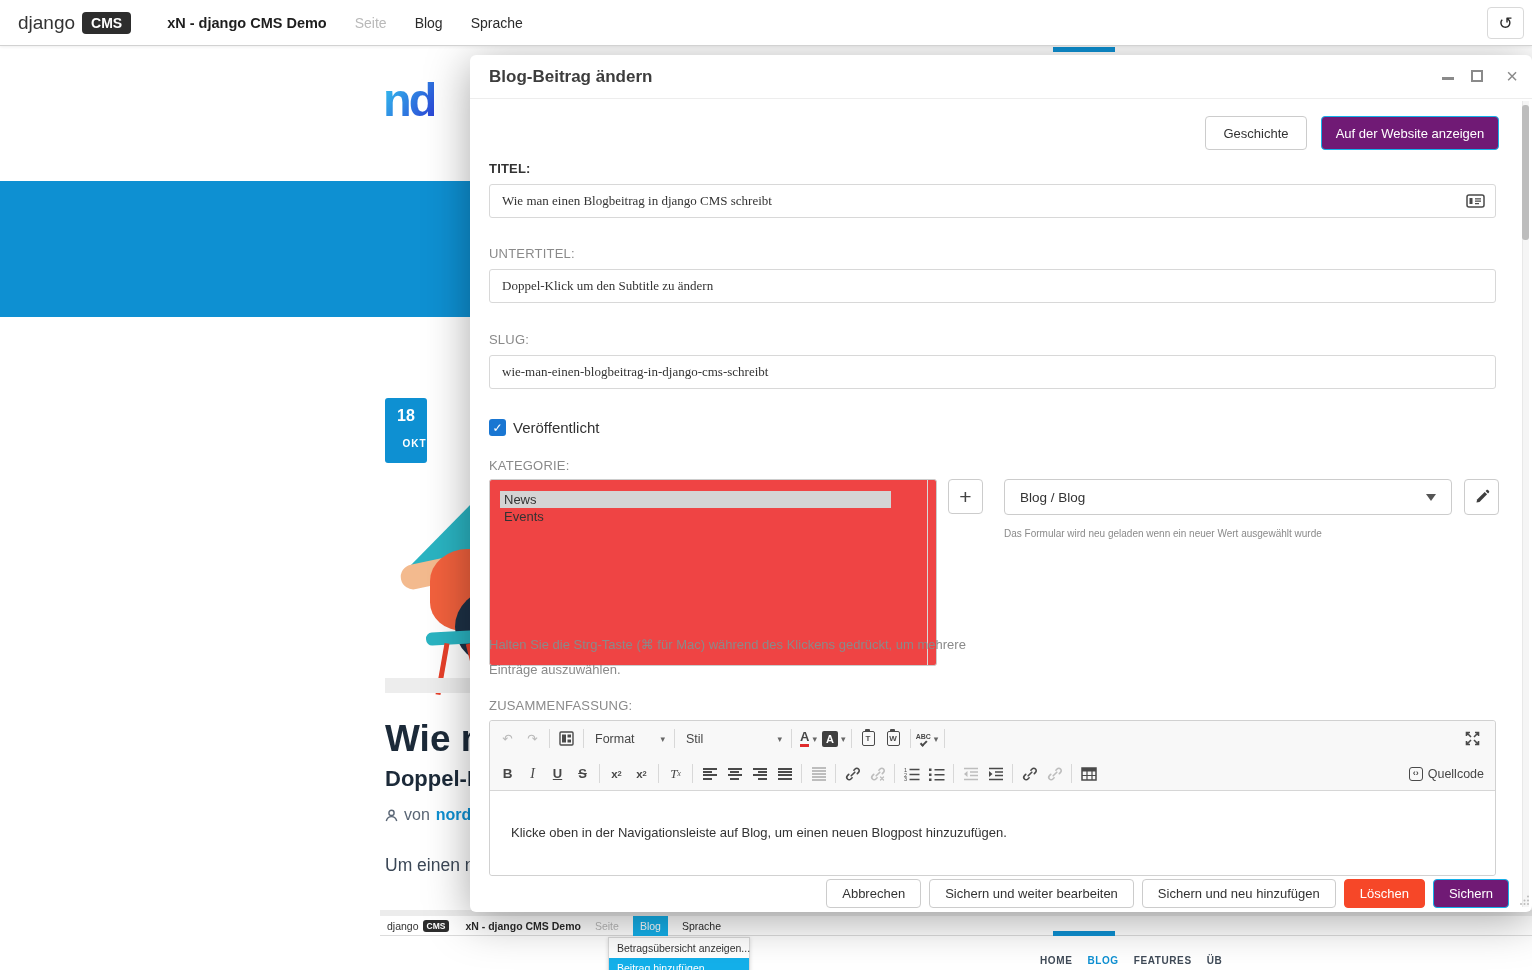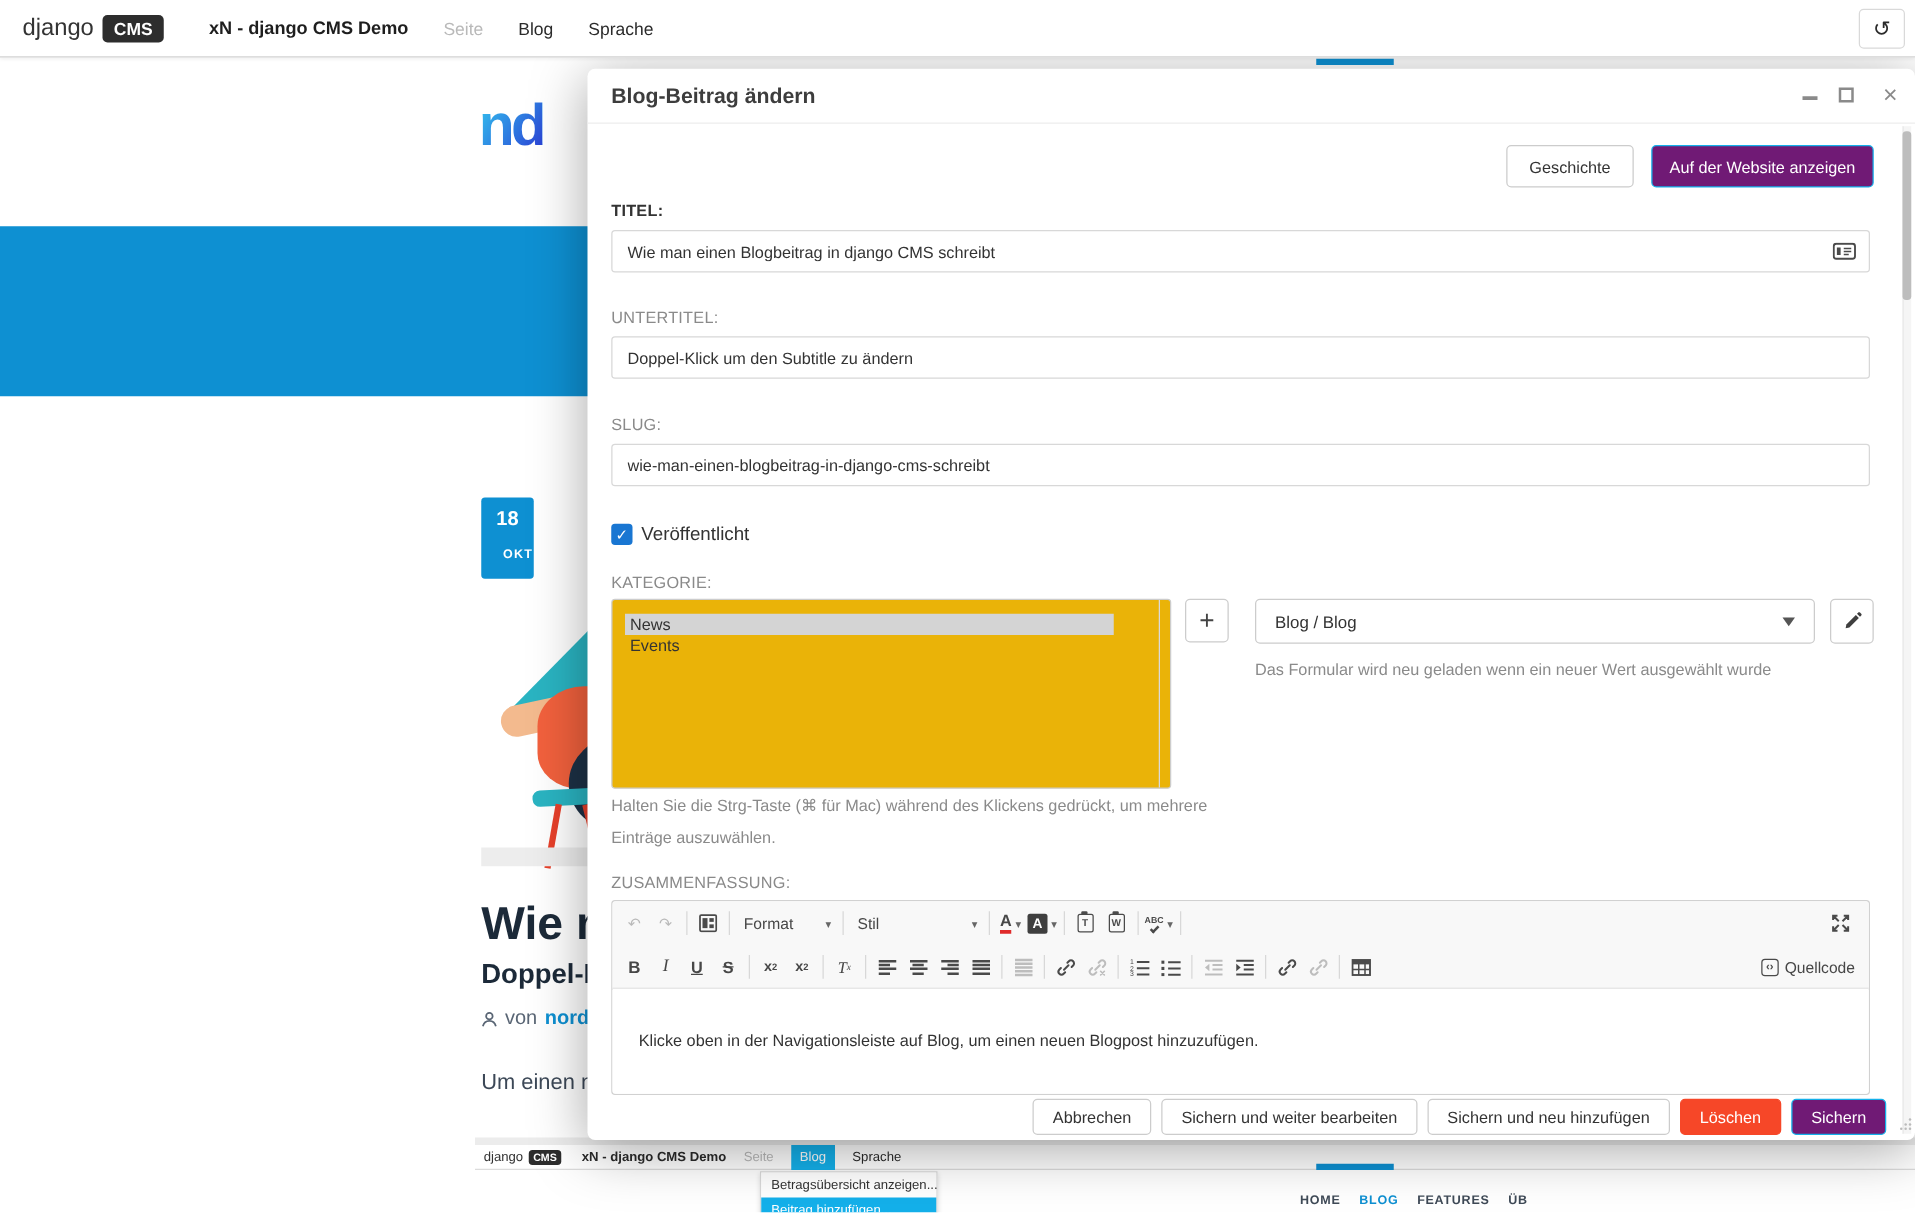--- a/index.html
+++ b/index.html
@@ -87,44 +87,44 @@
   #md-hist { left:735px; top:61px; width:102px; height:34px; }
   #md-view { left:851px; top:61px; width:178px; height:34px; }
 
   .lbl { font-size:13px; letter-spacing:.2px; }
   .lbl-b { font-weight:bold; color:#333; }
   .lbl-g { color:#8a8a8a; }
   #l-titel { left:19px; top:106px; } #l-unter { left:19px; top:191px; } #l-slug { left:19px; top:277px; }
   #l-kat { left:19px; top:403px; } #l-app { left:543px; top:403px;margin-top:33px; } #l-zus { left:19px; top:643px; }
 
   .inp { left:19px; width:1007px; height:34px; border:1px solid #d8d8d8; border-radius:3px; background:#fff;
-         font-family:Liberation Sans, sans-serif; font-size:13px; color:#333; padding:0 12px; outline:none; }
+         font-family:Liberation Serif, serif; font-size:13px; color:#333; padding:0 12px; outline:none; }
   #i-titel { top:129px; padding-right:36px; } #i-unter { top:214px; } #i-slug { top:300px; }
   #i-titel-icon { left:996px; top:139px; }
 
   #cb { left:19px; top:364px; width:17px; height:17px; background:#1976d2; border-radius:3px;
         color:#fff; font-size:12px; display:flex; align-items:center; justify-content:center; }
   #cb-lbl { left:43px; top:364px; font-size:15px; color:#333; }
 
-  #lst { left:19px; top:424px; width:448px; height:152px; border:1px solid #ccc; border-radius:3px; background:#eab308; }
+  #lst { left:19px; top:424px; width:448px; height:187px; border:1px solid #ccc; border-radius:3px; background:#ef4444; }
   #lst .optwrap { position:absolute; left:10px; top:11px; }
   .opt { width:391px; height:17px; font-size:13px; color:#333; padding:1px 4px; }
   .opt.sel { background:#d4d4d4; }
   .lst-gut { position:absolute; right:8px; top:0; bottom:0; border-left:1px solid #d9d9d9; }
   #lst-plus { left:478px; top:424px; width:35px; height:35px; border:1px solid #ccc; border-radius:4px;
         display:flex; align-items:center; justify-content:center; font-size:21px; color:#444; background:#fff; }
 
   #sel { left:534px; top:424px; width:448px; height:36px; border:1px solid #ccc; border-radius:4px;
         display:flex; align-items:center; justify-content:space-between; padding:0 15px;
         font-size:13.5px; color:#333; background:#fff; }
   .tri { width:0; height:0; border-left:5.5px solid transparent; border-right:5.5px solid transparent;
         border-top:7px solid #555; }
   #sel-edit { left:994px; top:424px; width:35px; height:36px; border:1px solid #ccc; border-radius:4px;
         display:flex; align-items:center; justify-content:center; background:#fff; }
-  #app-help { left:534px; top:473px; font-size:13px; color:#8a8a8a; }
+  #app-help { left:534px; top:473px; font-size:10px; color:#8a8a8a; }
   #kat-help { left:19px; top:577px; width:505px; font-size:13px; color:#8a8a8a; line-height:25px; }
 
   
   #ed { left:19px; top:665px; width:1007px; height:156px; border:1px solid #d1d1d1; border-radius:3px; background:#fff; }
   #ed-tb { position:absolute; left:0; top:0; right:0; height:70px; background:#f8f8f8;
         border-bottom:1px solid #d6d6d6; border-radius:3px 3px 0 0; }
   .erow { display:flex; align-items:center; height:35px; padding:0 5px; }
   .eb { min-width:23px; height:24px; display:flex; align-items:center; justify-content:center;
         color:#474747; font-size:12.5px; border-radius:2px; margin:0 1px; }
   .sep { width:1px; height:19px; background:#d8d8d8; margin:0 4px; }

